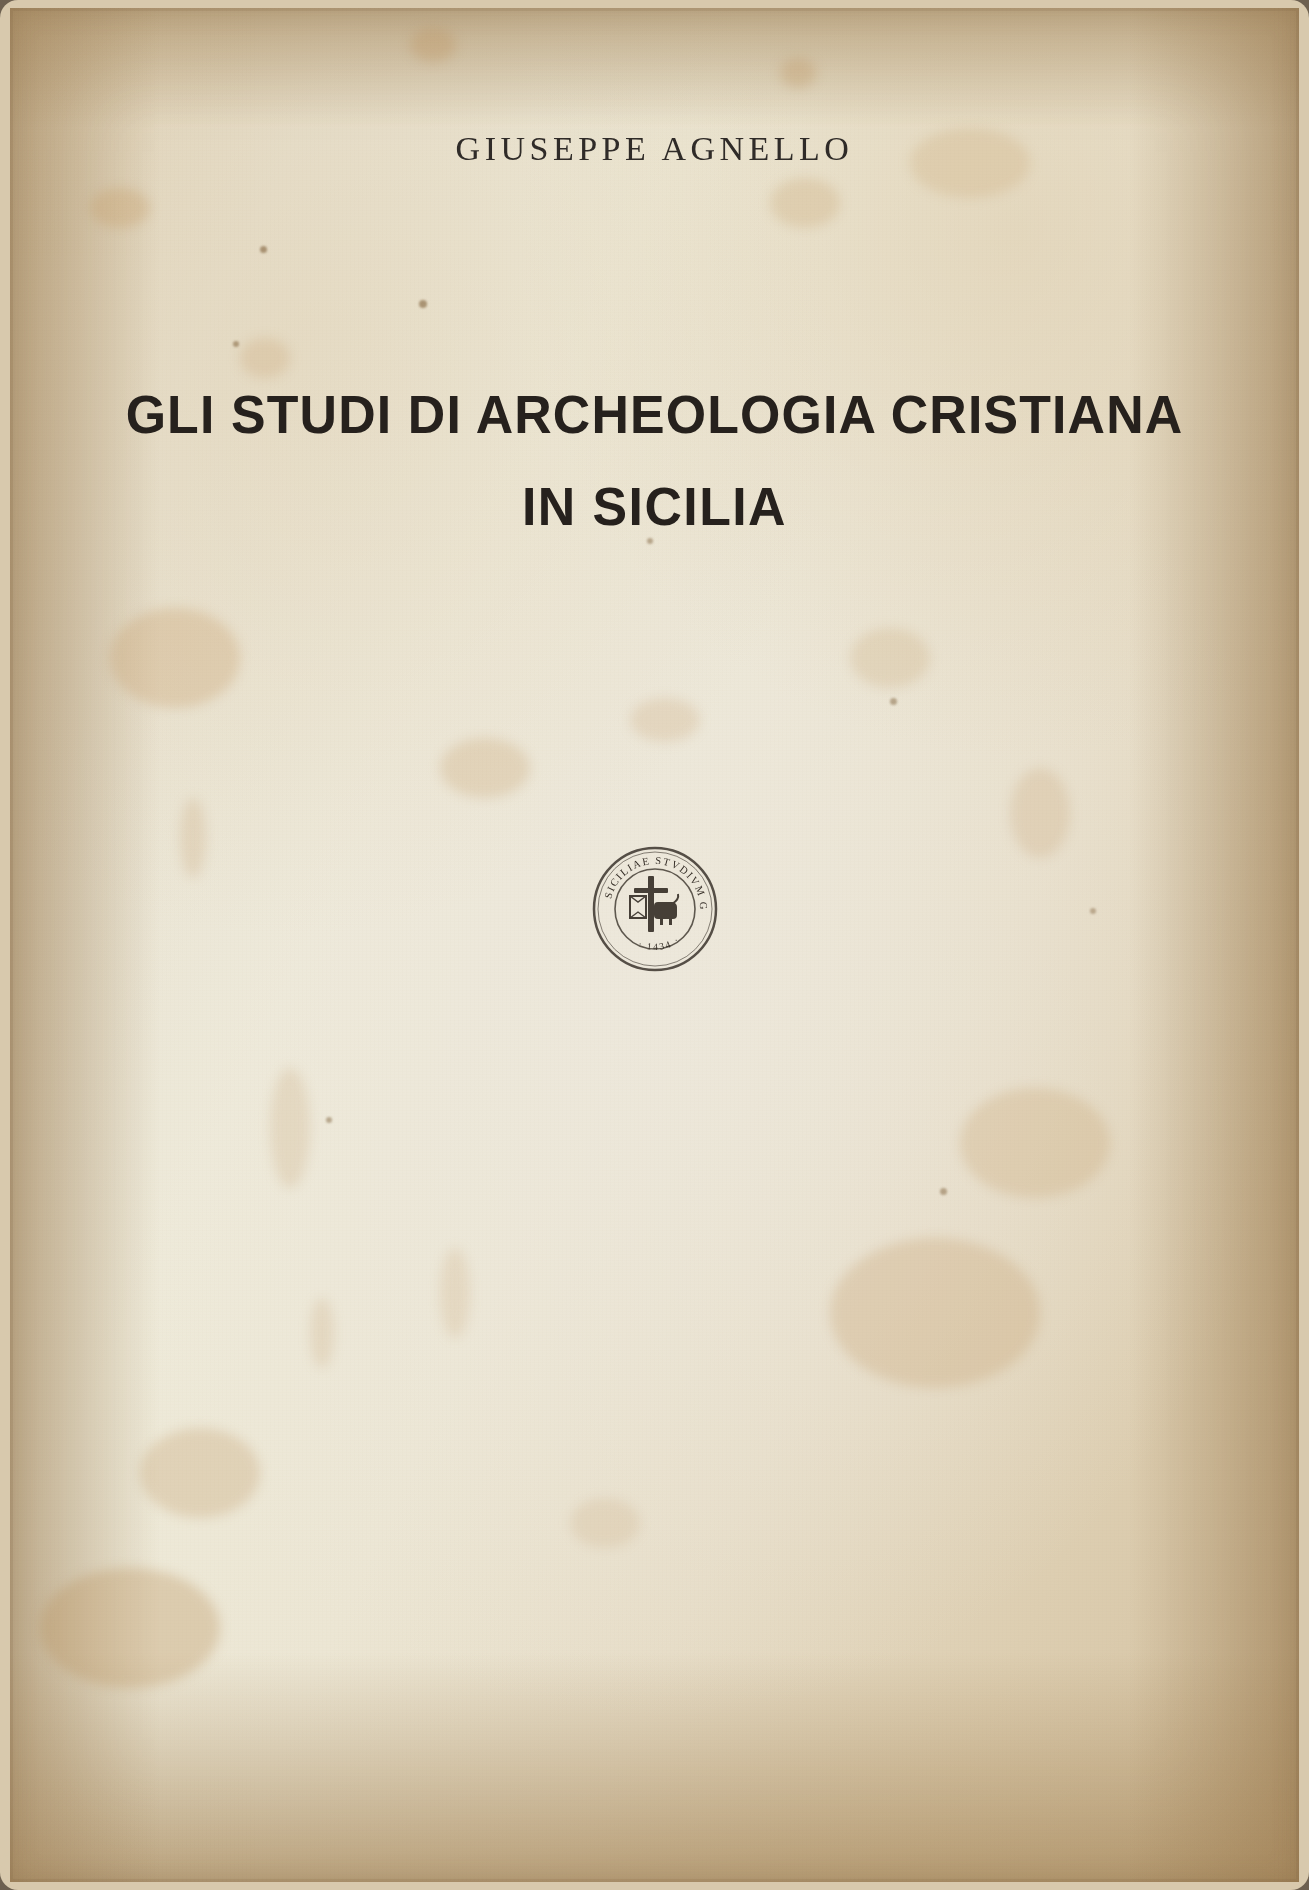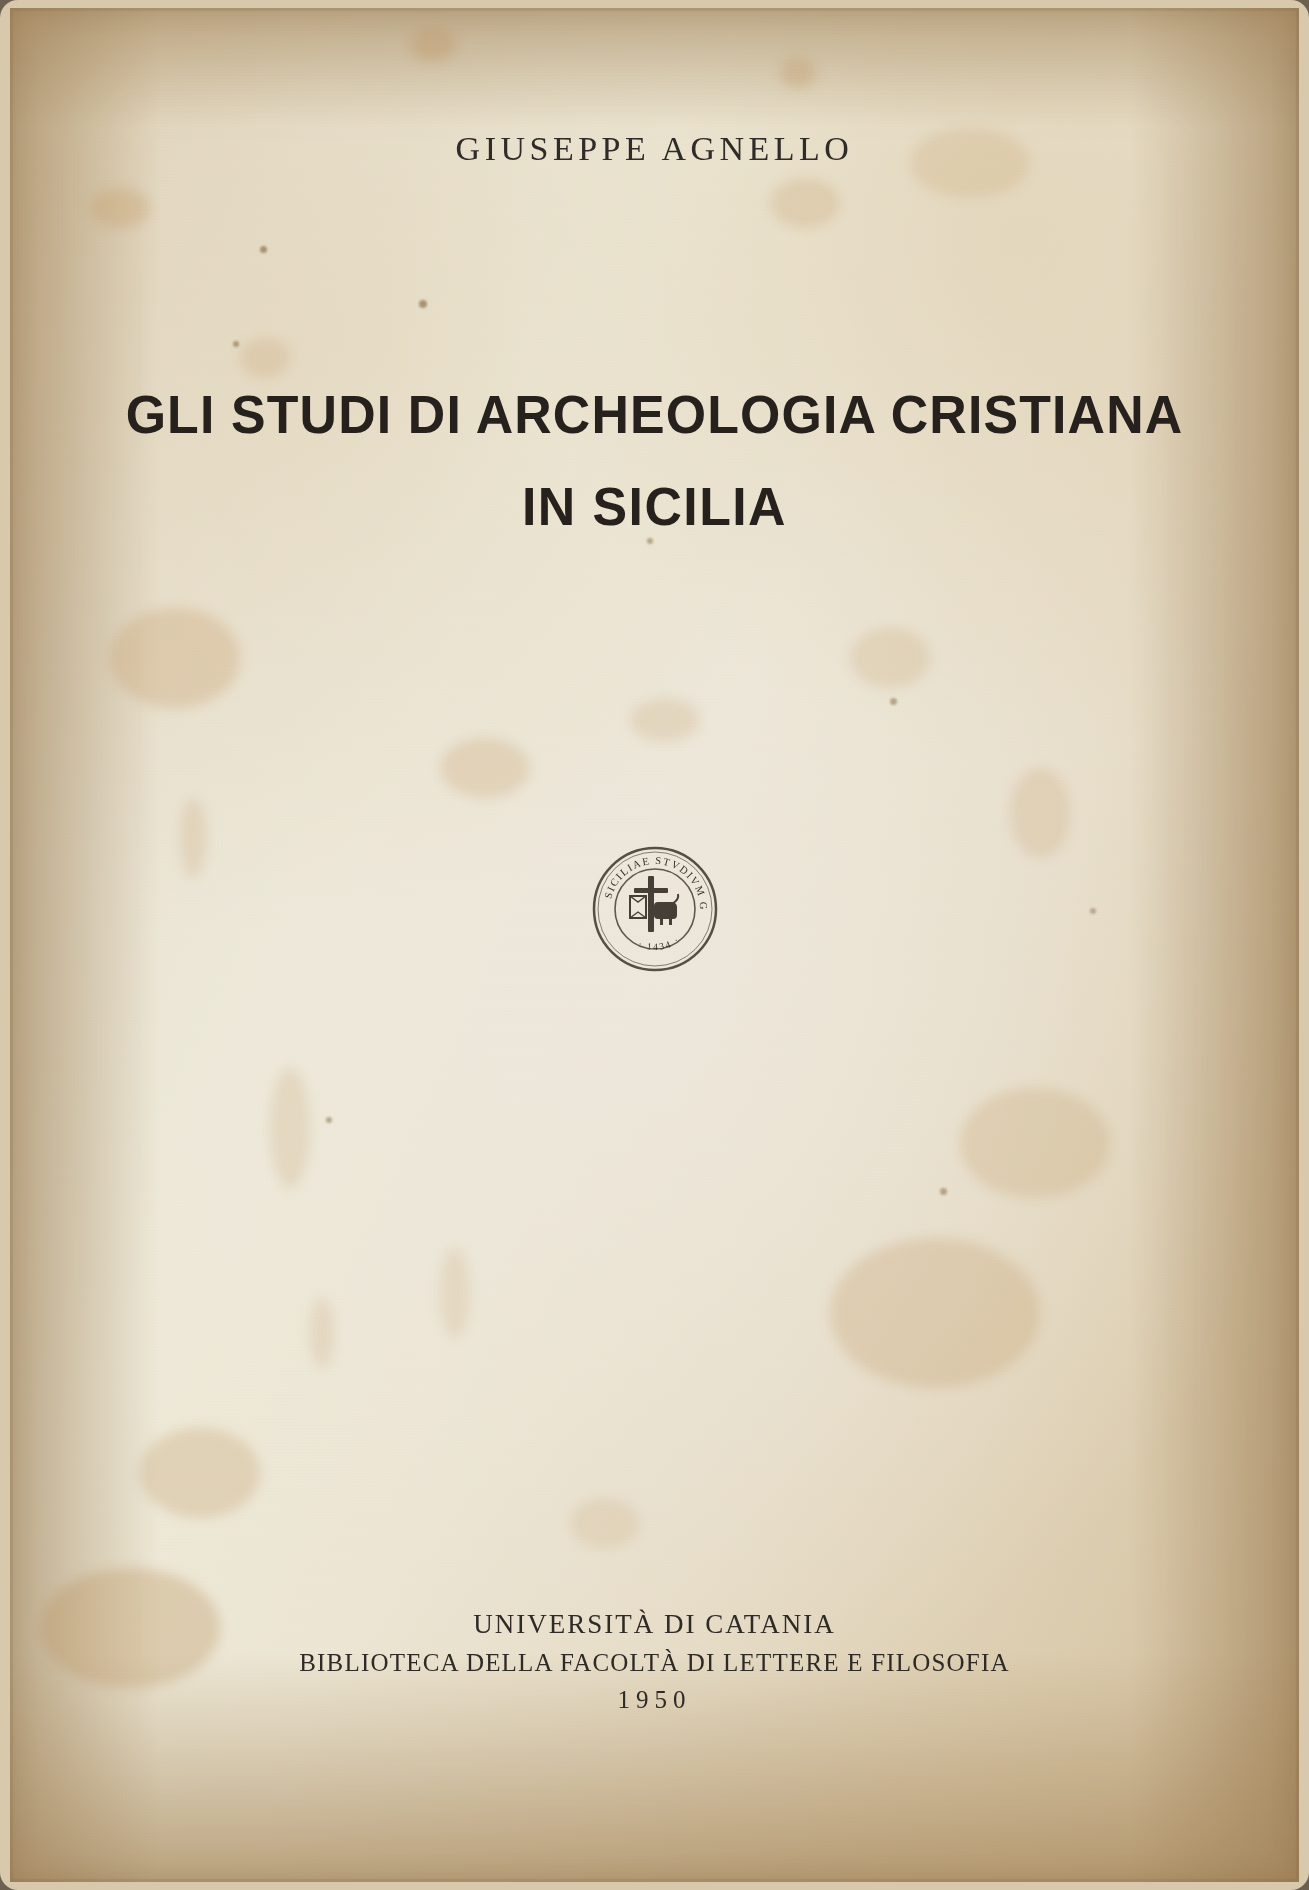--- a/index.html
+++ b/index.html
@@ -237,22 +237,17 @@
           <path d="M40 52 l8 6 l8 -6" fill="none" stroke="#342d26" stroke-width="1.4"></path>
           <path d="M40 74 l8 -6 l8 6" fill="none" stroke="#342d26" stroke-width="1.4"></path>
           <path d="M68 58 h14 a5 5 0 0 1 5 5 v8 a4 4 0 0 1 -4 4 h-15 a4 4 0 0 1 -4 -4 v-9 a4 4 0 0 1 4 -4 z" fill="#342d26"></path>
           <path d="M82 60 c5 -3 7 -6 6 -10" fill="none" stroke="#342d26" stroke-width="2"></path>
           <rect x="70" y="75" width="3" height="6"></rect>
           <rect x="79" y="75" width="3" height="6"></rect>
         </g>
       </svg>
     </div>
 
-    <div class="imprint">
-      <div class="uni">UNIVERSITÀ DI CATANIA</div>
-      <div class="lib">BIBLIOTECA DELLA FACOLTÀ DI LETTERE E FILOSOFIA</div>
-      <div class="year">1950</div>
-    </div>
 
     <div class="grain"></div>
     <div class="ragged"></div>
   </div>
 </div>
 
 </body></html>

